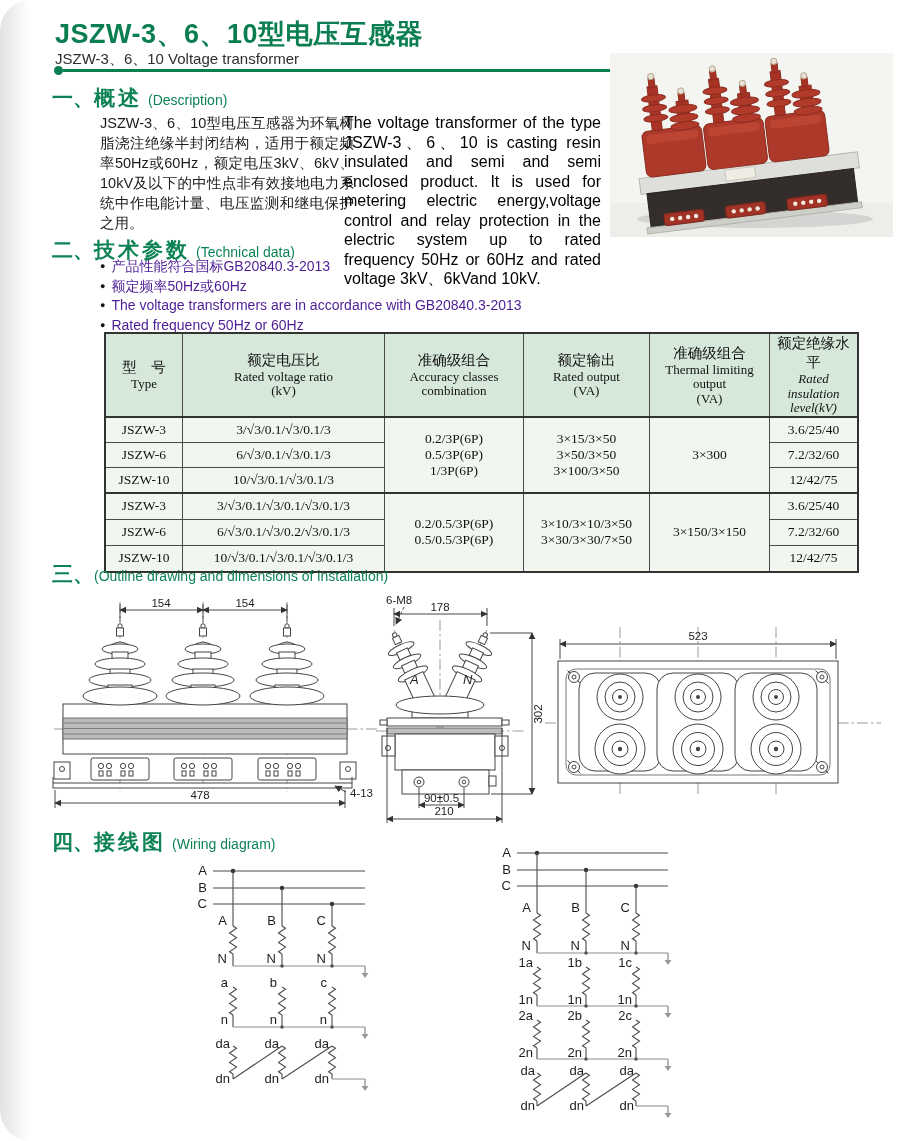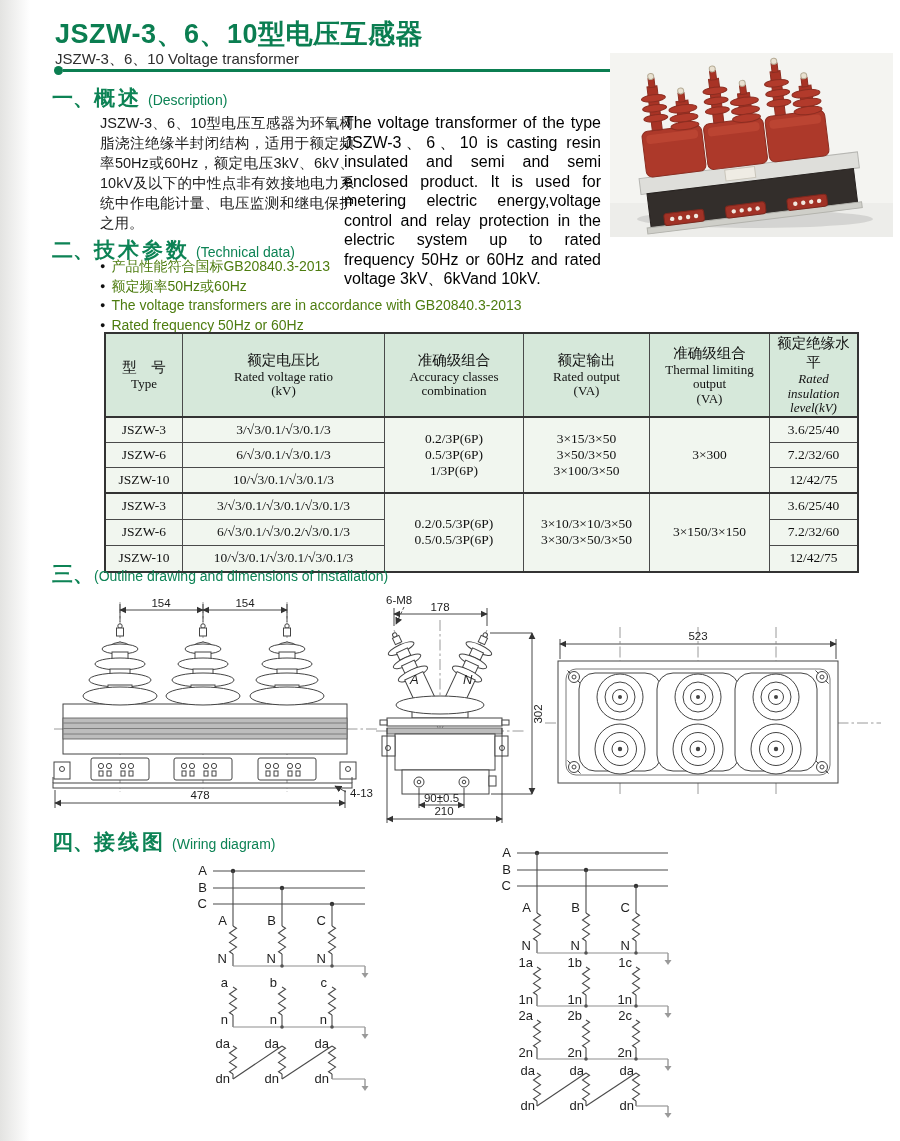--- a/index.html
+++ b/index.html
@@ -1,17 +1,17 @@
 <!DOCTYPE html>
 <html><head>
 <meta charset="utf-8">
 <style>
   html,body{margin:0;padding:0;background:#fff;}
   .page{position:relative;width:900px;height:1141px;background:#fff;overflow:hidden;
-        font-family:"Liberation Sans",sans-serif;color:#222;}
+        font-family:"Liberation Sans",sans-serif;color:#222;border-radius:31px;}
   .edge-strip{position:absolute;left:0;top:0;width:30px;height:100%;
         background:linear-gradient(to right,#e3e3e1,rgba(255,255,255,0));}
   
   .title{position:absolute;left:55px;top:16px;font-size:27px;font-weight:bold;color:#0b7e51;letter-spacing:.5px;}
   .subtitle{position:absolute;left:55px;top:50px;font-size:15px;color:#2e2e2e;}
   .rule{position:absolute;left:54px;top:66px;width:562px;display:flex;align-items:center;}
   .rule .dot{width:9px;height:9px;border-radius:50%;background:#0b7e51;}
   .rule .bar{flex:1;height:3px;background:#0b7e51;}
   
   .sec{position:absolute;display:flex;align-items:baseline;color:#0d8355;white-space:nowrap;}
@@ -20,21 +20,21 @@
   .sec .en{font-size:14px;font-weight:normal;}
   
   .desc-zh{position:absolute;left:100px;top:113px;width:254px;font-size:14.5px;line-height:20px;
         text-align:justify;color:#1c1c1c;}
   .desc-en{position:absolute;left:344px;top:113px;width:257px;font-size:16px;line-height:19.5px;
         text-align:justify;color:#000000;}
   
   .photo{position:absolute;left:610px;top:53px;width:283px;height:184px;}
   
   .bullets{position:absolute;left:100px;top:257px;margin:0;padding:0;list-style:none;}
-  .bullets li{font-size:14px;line-height:19.5px;color:#4d7c0f;}
+  .bullets li{font-size:14px;line-height:19.5px;color:#4c1d95;}
   .bullets li::before{content:"●";font-size:9px;vertical-align:2px;margin-right:6px;color:#111;}
   
   .spec-table{position:absolute;left:104px;top:332px;border-collapse:collapse;
         font-family:"Liberation Serif",serif;color:#111;}
   .spec-table td{border:1px solid #4a4a4a;text-align:center;vertical-align:middle;padding:0 2px;
         background:#f1f6ef;font-size:13.5px;}
   .spec-table tr.hdr td{background:#d6e8da;height:78px;}
   .spec-table td .zh{font-size:14.5px;}
   .spec-table td .en{font-size:13px;line-height:14.5px;}
   .spec-table tr.r1 td{height:24px;}
@@ -282,21 +282,21 @@
     </tr>
     <tr class="r2 gsplit">
       <td>JSZW-3</td>
       <td>3/√3/0.1/√3/0.1/√3/0.1/3</td>
       <td rowspan="3">
         <div>0.2/0.5/3P(6P)</div>
         <div>0.5/0.5/3P(6P)</div>
       </td>
       <td rowspan="3">
         <div>3×10/3×10/3×50</div>
-        <div>3×30/3×50/3×50</div>
+        <div>3×30/3×30/7×50</div>
       </td>
       <td rowspan="3">3×150/3×150</td>
       <td>3.6/25/40</td>
     </tr>
     <tr class="r2">
       <td>JSZW-6</td>
       <td>6/√3/0.1/√3/0.2/√3/0.1/3</td>
       <td>7.2/32/60</td>
     </tr>
     <tr class="r2">

